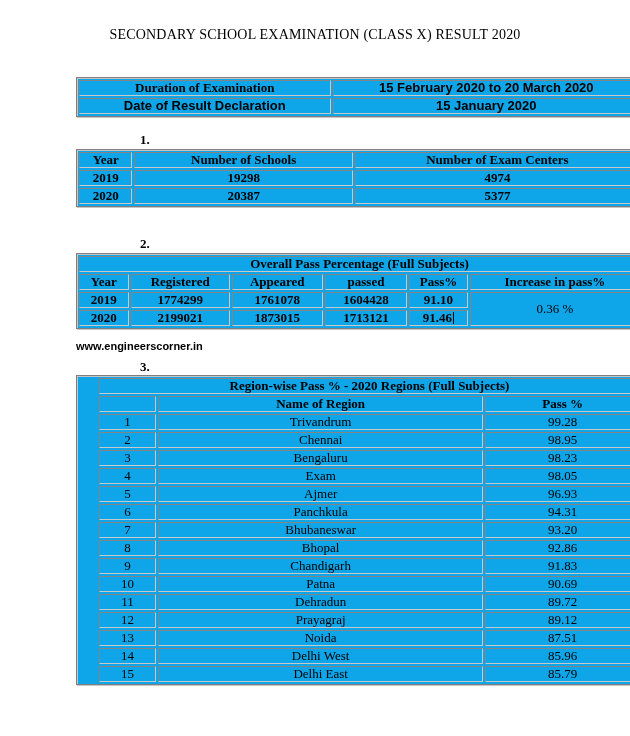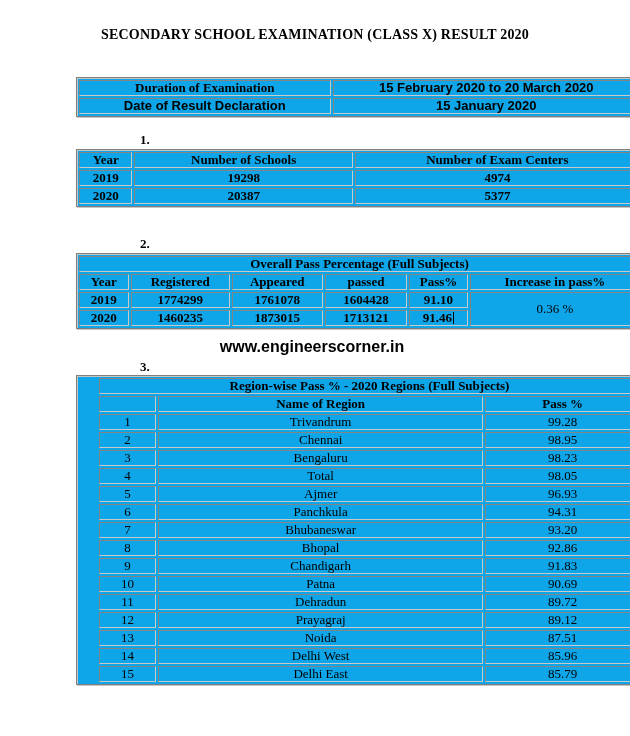--- a/index.html
+++ b/index.html
@@ -10,21 +10,21 @@
     background: #ffffff;
     color: #000;
     font-family: "Liberation Serif", serif;
     overflow: hidden;
   }
   .page-title {
     margin: 0;
     padding-top: 27px;
     text-align: center;
     font-size: 14px;
-    font-weight: bold;
+    font-weight: normal;
     letter-spacing: 0.2px;
     font-family: "Liberation Serif", serif;
   }
   .content { margin-left: 76px; width: 472px; }
 
   table.tbl {
     border-collapse: separate;
     border-spacing: 2px;
     width: 567px;
     table-layout: fixed;
@@ -60,24 +60,24 @@
   .sec-num-3 { margin-top: 5px; }
   .t1 { margin-top: 2px; }
   .t2 { margin-top: 2px; }
   .t2 td { line-height: 16px; }
   .t3 { margin-top: 1px; padding-left: 20px; }
   .t3 td { line-height: 14px; }
 
   .watermark {
     margin-top: 9px;
     width: 472px;
-    text-align: center;
+    text-align: left;
     font-family: "Liberation Sans", sans-serif;
     font-weight: bold;
-    font-size: 16px;
+    font-size: 11px;
     line-height: 17px;
   }
   .text-cursor {
     display: inline-block;
     width: 1px;
     height: 12px;
     background: #000;
     vertical-align: -2px;
     margin-left: 1px;
   }
@@ -159,21 +159,21 @@
       <tr>
         <td class="b">2019</td>
         <td class="b">1774299</td>
         <td class="b">1761078</td>
         <td class="b">1604428</td>
         <td class="b">91.10</td>
         <td rowspan="2">0.36 %</td>
       </tr>
       <tr>
         <td class="b">2020</td>
-        <td class="b">1460235</td>
+        <td class="b">2199021</td>
         <td class="b">1873015</td>
         <td class="b">1713121</td>
         <td class="b"><span>91.46</span><span class="text-cursor"></span></td>
       </tr>
     </tbody>
       </table>
 
     <div class="watermark">www.engineerscorner.in</div>
 
     <div class="sec-num sec-num-3">3.</div>
@@ -202,21 +202,21 @@
         <td>Chennai</td>
         <td>98.95</td>
       </tr>
       <tr>
         <td>3</td>
         <td>Bengaluru</td>
         <td>98.23</td>
       </tr>
       <tr>
         <td>4</td>
-        <td>Total</td>
+        <td>Exam</td>
         <td>98.05</td>
       </tr>
       <tr>
         <td>5</td>
         <td>Ajmer</td>
         <td>96.93</td>
       </tr>
       <tr>
         <td>6</td>
         <td>Panchkula</td>

